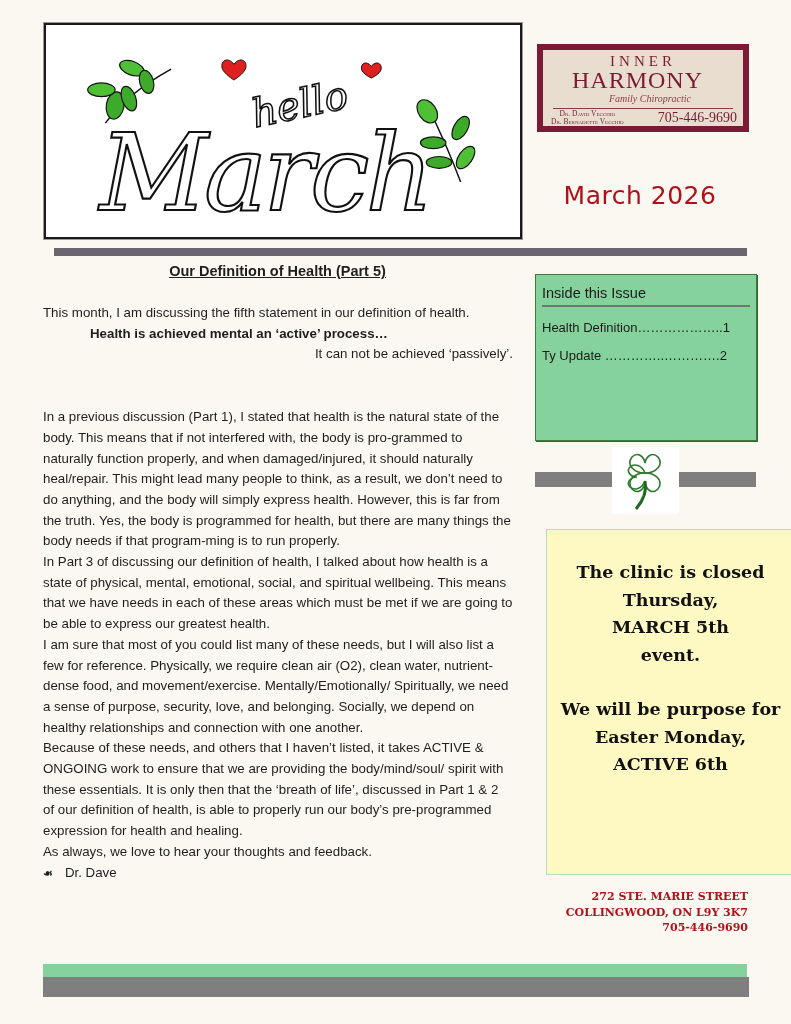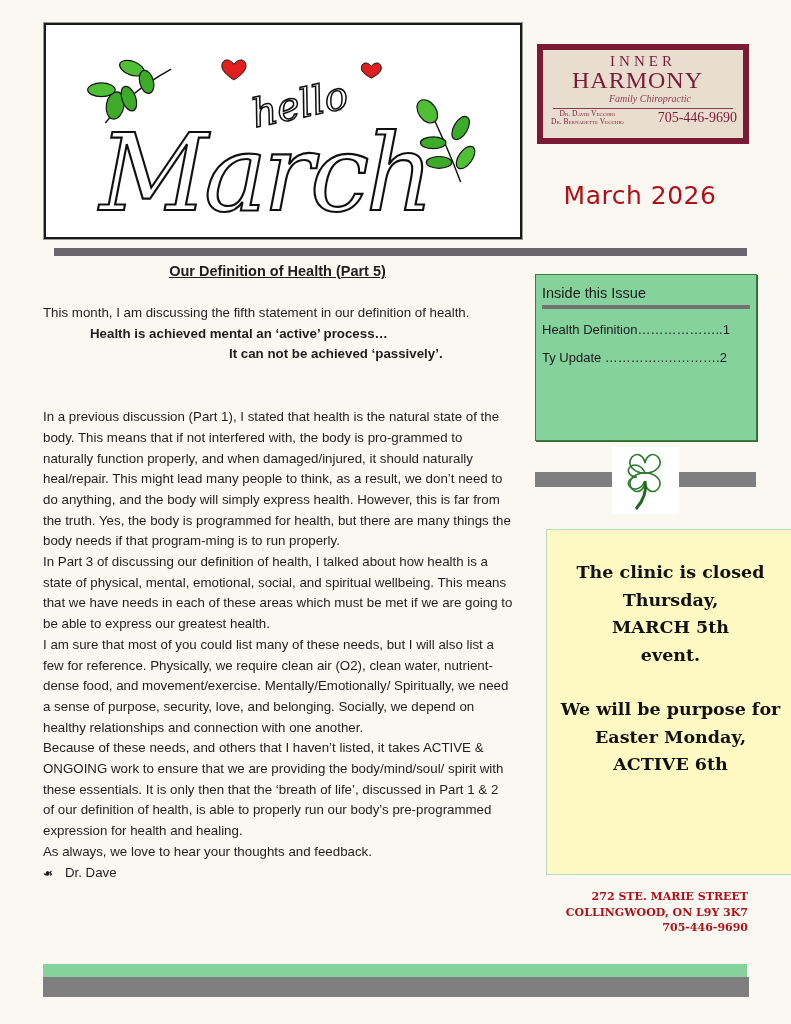--- a/index.html
+++ b/index.html
@@ -17,21 +17,21 @@
     left: 44px; top: 23px; width: 478px; height: 216px;
     background: #ffffff;
     border: 2px solid #1a1a1a;
     box-shadow: 0 0 0 1px #999;
     overflow: hidden;
   }
   #banner svg { width: 100%; height: 100%; display: block; }
 
   
   #logo {
-    left: 537px; top: 44px; width: 212px; height: 100px;
+    left: 537px; top: 44px; width: 212px; height: 88px;
     background: #7b1a34;
     padding: 5px;
   }
   #logo .inner {
     width: 100%; height: 100%;
     background: #e9ddd0;
     border: 1px solid #7b1a34;
     outline: 1px solid #e9ddd0;
     outline-offset: -4px;
     position: relative;
@@ -57,33 +57,33 @@
 
   
   #article-title {
     left: 40px; top: 263px; width: 475px; text-align: center;
     font-weight: bold; font-size: 14.5px; text-decoration: underline;
   }
   #article { left: 43px; top: 303px; width: 470px; font-size: 13.3px; line-height: 20.7px; }
   #article p { margin: 0; }
   #intro-line { }
   #bold1 { font-weight: bold; padding-left: 47px; }
-  #bold2 { font-weight: bold; padding-left: 186px; }
+  #bold2 { font-weight: normal; padding-left: 186px; text-align: right; }
   #gap { height: 42px; }
   #signoff { margin-top: 0; }
   #signoff .wing { font-size: 11px; font-weight: bold; margin-right: 14px; letter-spacing: -2px; }
 
   
   #toc {
     left: 535px; top: 274px; width: 222px; height: 167px;
     background: #86d29c; border: 1px solid #3e7a3e;
     box-shadow: 1px 1px 0 #2f6a2f;
     padding: 10px 6px;
   }
-  #toc-title { font-size: 14.5px; padding-bottom: 4px; border-bottom: 4px solid #737373; color: #1a1a1a; }
+  #toc-title { font-size: 14.5px; padding-bottom: 4px; border-bottom: 2px solid #737373; color: #1a1a1a; }
   .toc-item { font-size: 13px; margin-top: 13px; color: #1a1a1a; white-space: nowrap; }
 
   
   #clover-left { left: 535px; top: 472px; width: 77px; height: 15px; background: #7f7f7f; }
   #clover-right { left: 679px; top: 472px; width: 77px; height: 15px; background: #7f7f7f; }
   #clover { left: 612px; top: 447px; width: 67px; height: 67px; background: #ffffff; }
 
   
   #notice {
     left: 546px; top: 529px; width: 249px; height: 346px;

